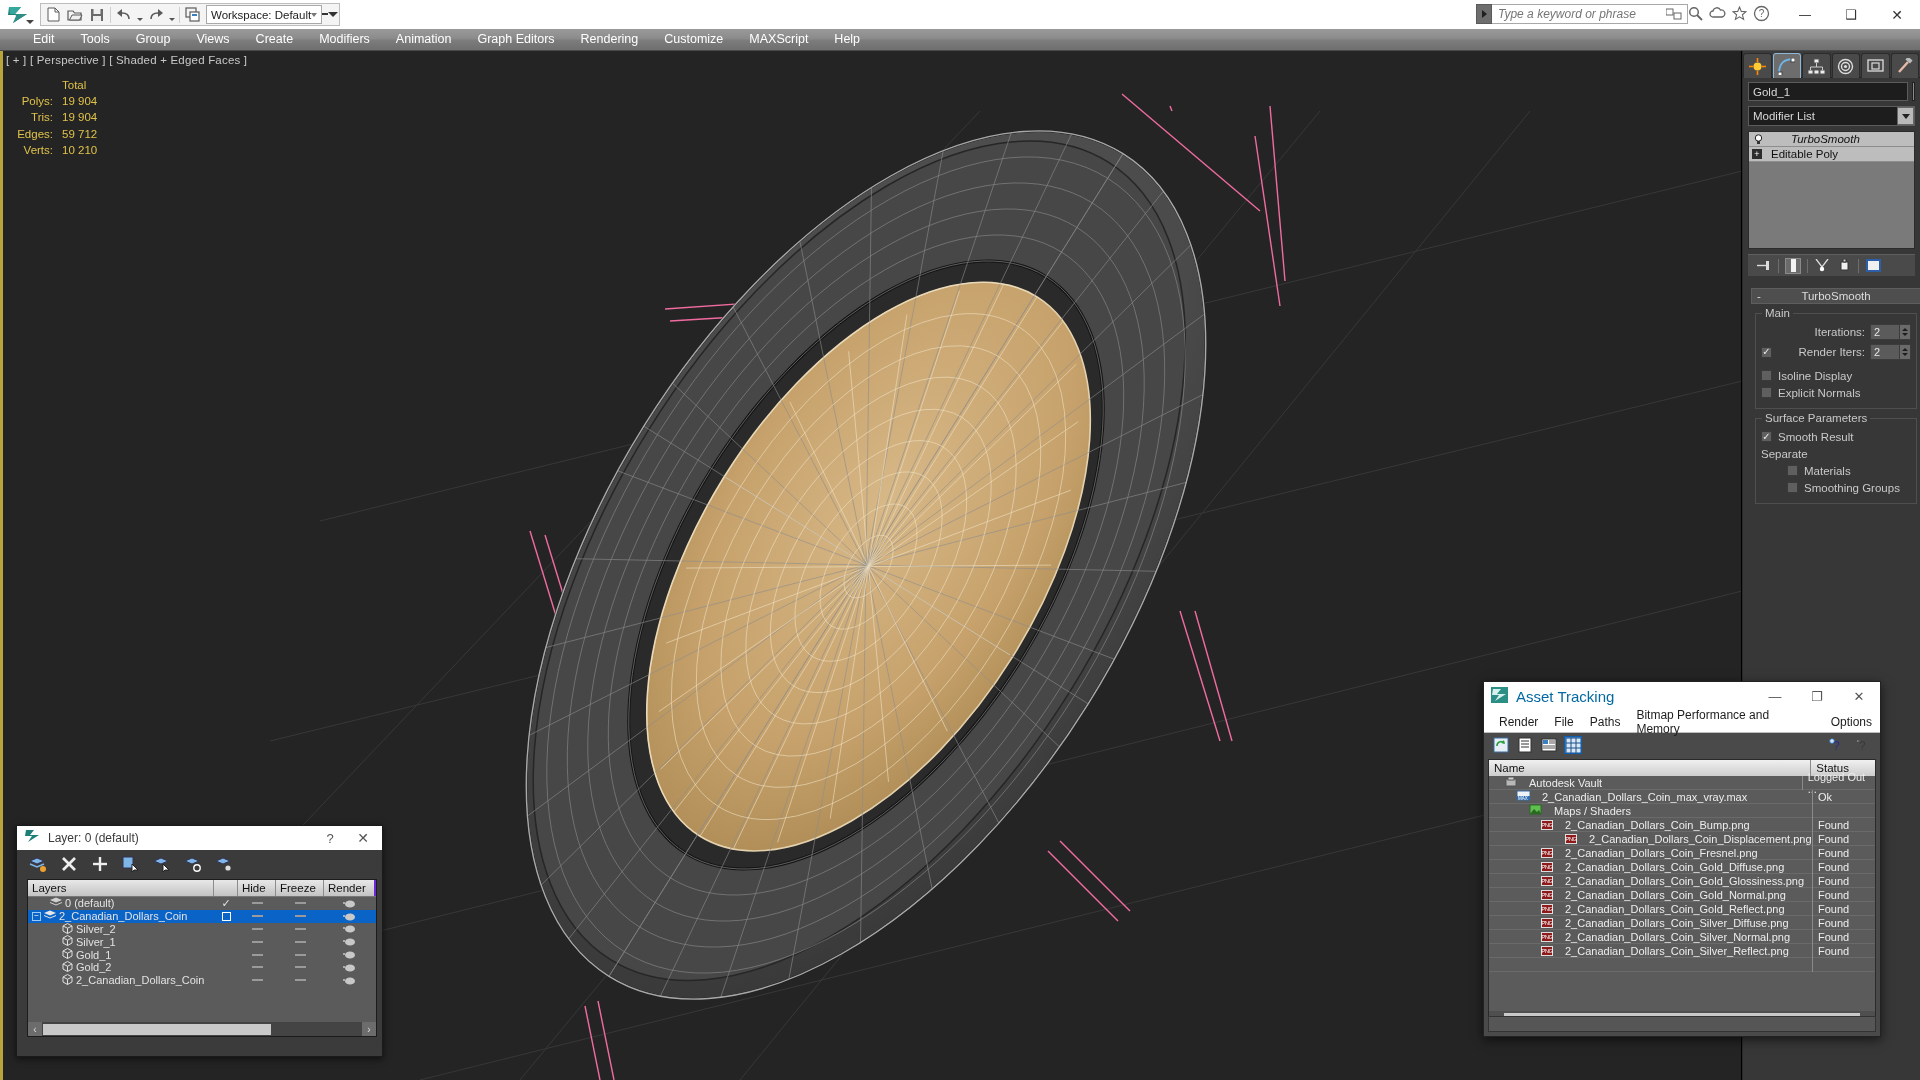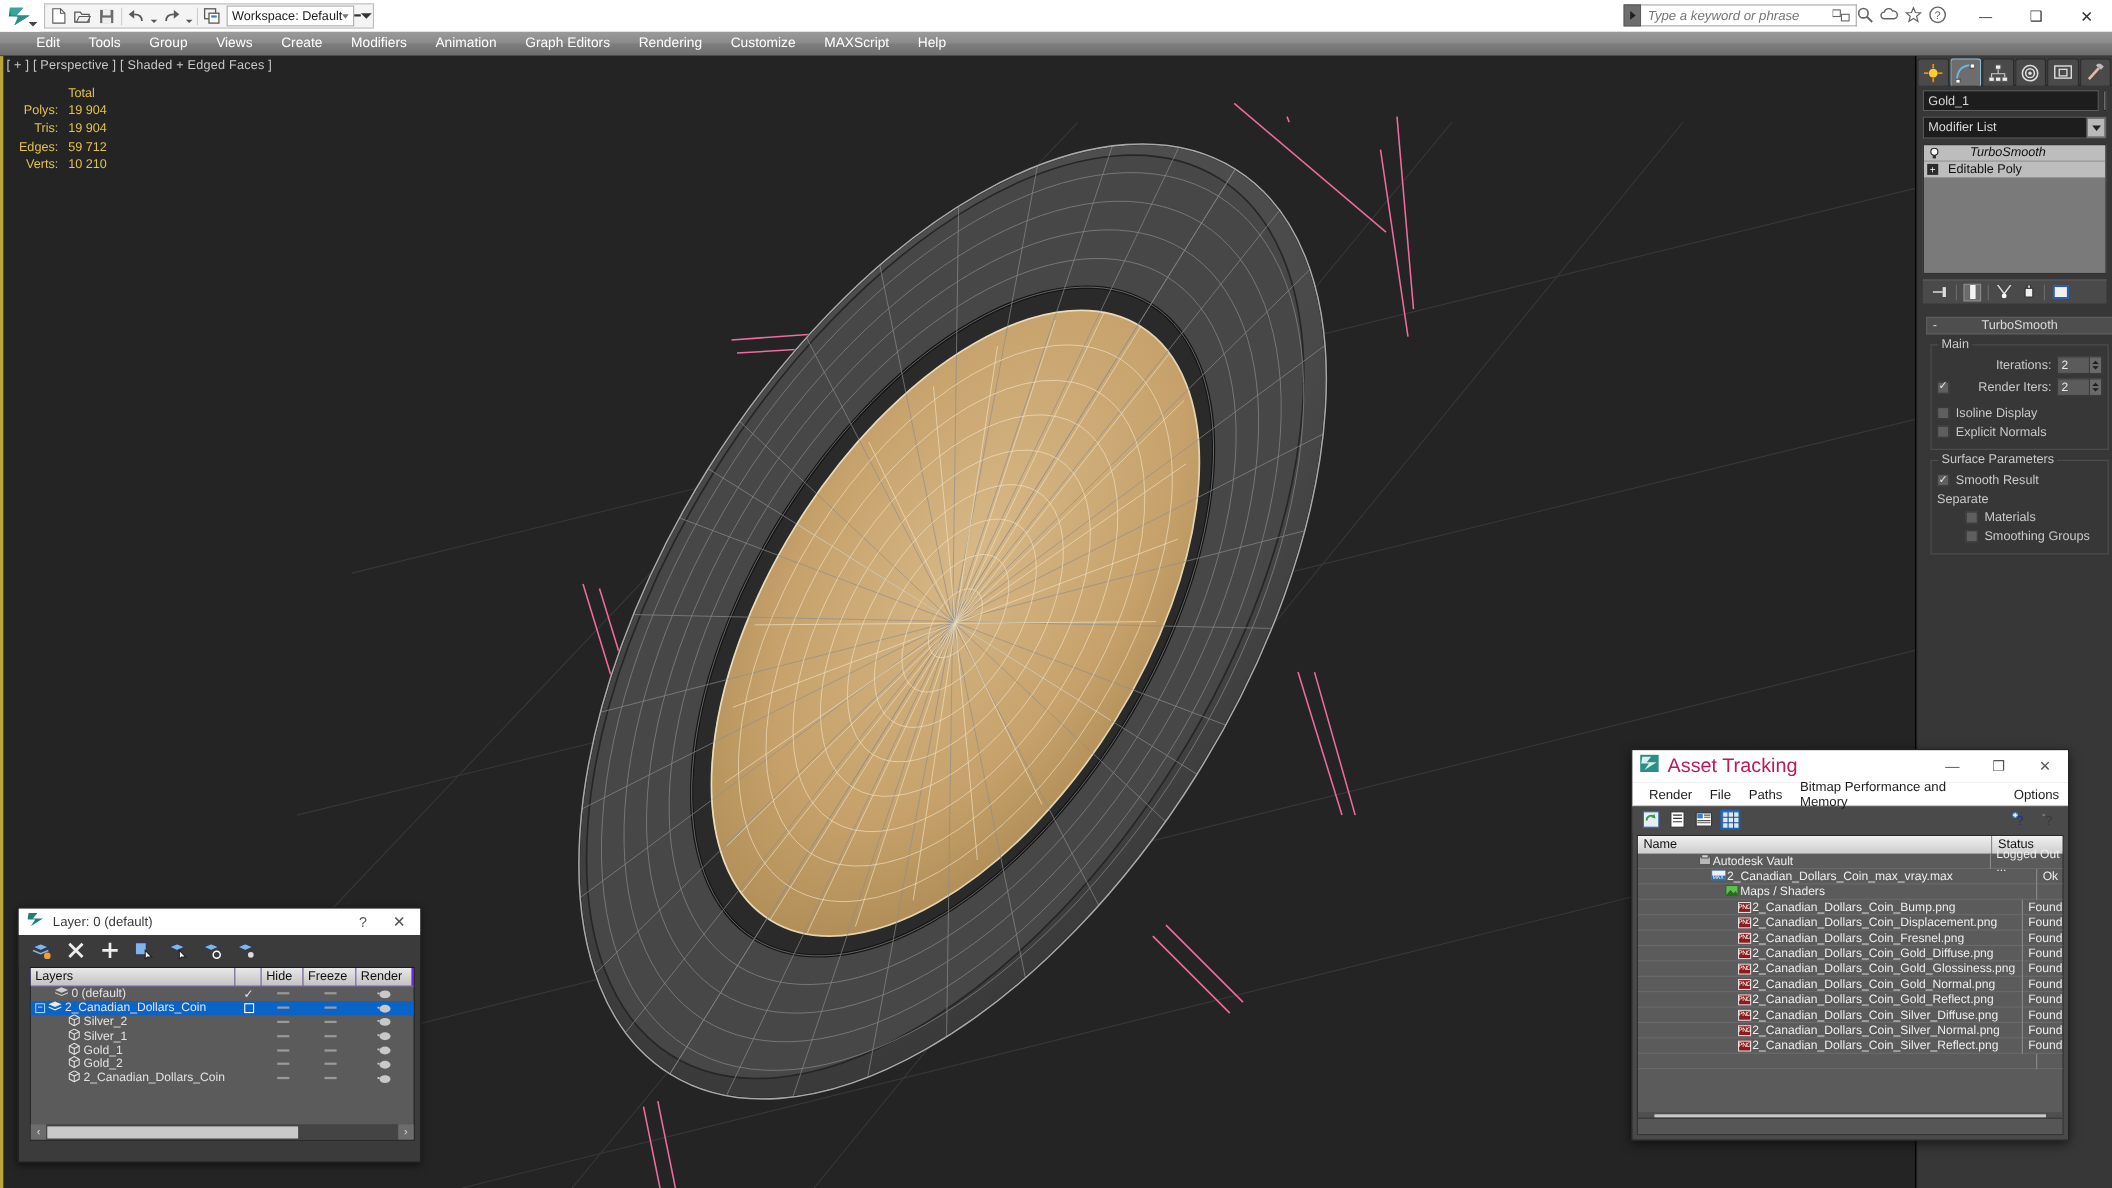--- a/index.html
+++ b/index.html
@@ -253,38 +253,38 @@
     color:#ddd; font-size:10px; background:#6c6c6c;}
   .lscroll .bar { height:11px; background:#c9c9c9; margin:0 1px; }
 
   
   .assetdlg {
     position: absolute; left: 1483px; top: 681px; width: 398px; height: 356px;
     background: #4a4a4a; border: 1px solid #222;
     box-shadow: 0 3px 10px rgba(0,0,0,.6);
   }
   .at-title { height: 29px; background: #ffffff; display:flex; align-items:center; padding-left: 7px; }
-  .at-title .t { font-size: 18px; color:#be185d; margin-left: 8px; }
+  .at-title .t { font-size: 15px; color:#0369a1; margin-left: 8px; }
   .at-wc { margin-left:auto; display:flex; height:29px; }
   .at-wc .b { width: 42px; height:29px; display:flex; align-items:center; justify-content:center; color:#555; font-size:13px;}
   .at-menu { height: 22px; background:#ffffff; display:flex; align-items:center; padding-left: 7px; gap: 0px;
      border-bottom:1px solid #bdbdbd;}
   .at-menu span { font-size: 12px; color:#1d1d1d; padding: 0 8px; }
   .at-tools { height: 24px; background:#4a4a4a; display:flex; align-items:center; gap: 6px; padding: 0 8px; }
   .at-tools .ti { width: 18px; height: 18px; display:flex;align-items:center;justify-content:center;}
   .at-tools .ti.pressed { border:1px solid #0b5fb5; background:#3f6fa5; }
   .at-tools .right { margin-left:auto; display:flex; gap:8px; }
   .at-grid { margin: 2px 4px 0 4px; border:1px solid #2a2a2a; background:#5b5b5b; height: 268px; position:relative;}
   .at-head { display:flex; height:16px; }
   .at-head .c { background: linear-gradient(to bottom,#f0f0f0,#cdcdcd); border-right:1px solid #8a8a8a;
     font-size:11.5px; color:#111; display:flex; align-items:center; padding-left:5px; }
   .at-row { display:flex; height: 14px; align-items:center; font-size:11px; color:#ededed;
     border-bottom:1px solid #6a6a6a; }
-  .at-row .nm { display:flex; align-items:center; gap:1px; overflow:hidden; white-space:nowrap;
-    border-right:1px solid #8a8a8a; height:14px;margin-left:39px; }
+  .at-row .nm { display:flex; align-items:center; gap:12px; overflow:hidden; white-space:nowrap;
+    border-right:1px solid #8a8a8a; height:14px; }
   .at-row .st { padding-left:5px; }
   .pngico { width:12px;height:10px;background:#8e1b1b;color:#fff;font-size:6px;
     display:flex;align-items:center;justify-content:center;border:1px solid #ddd; letter-spacing:-.5px;}
   .at-scroll { position:absolute; left:0; bottom:0; width:100%; height:15px; background:#4f4f4f; display:flex;align-items:center;}
   .at-scroll .arw { width:15px;height:15px;display:flex;align-items:center;justify-content:center;color:#e0e0e0;font-size:10px;}
   .at-scroll .bar { height:12px; background:#c9c9c9; }
   .at-status { position:absolute; left:4px; bottom:4px; right:4px; height: 16px; background:#565656; border:1px solid #333;}
 </style>
 </head>
 <body>
@@ -1154,21 +1154,21 @@
       </div>
 
       <div class="at-row">
         <div class="nm" style="width:324px;padding-left:52px">
             <span class="pngico">PNG</span>
           <span>2_Canadian_Dollars_Coin_Bump.png</span>
           </div>
         <div class="st">Found</div>
       </div>
       <div class="at-row">
-        <div class="nm" style="width:324px;padding-left:52px">
+        <div class="nm" style="width:324px;padding-left:76px">
             <span class="pngico">PNG</span>
           <span>2_Canadian_Dollars_Coin_Displacement.png</span>
           </div>
         <div class="st">Found</div>
       </div>
       <div class="at-row">
         <div class="nm" style="width:324px;padding-left:52px">
             <span class="pngico">PNG</span>
           <span>2_Canadian_Dollars_Coin_Fresnel.png</span>
           </div>

